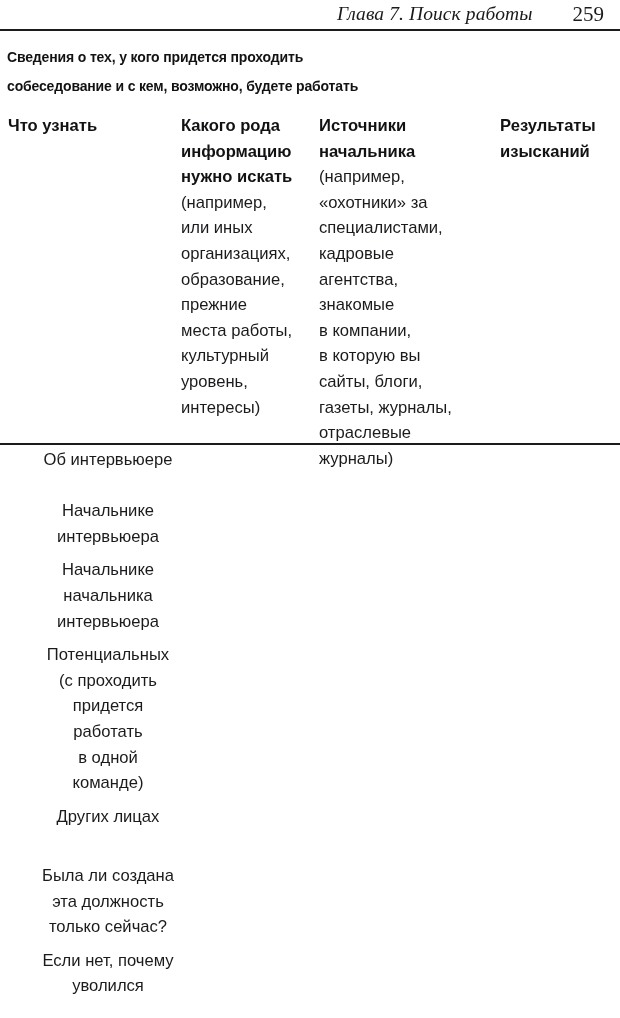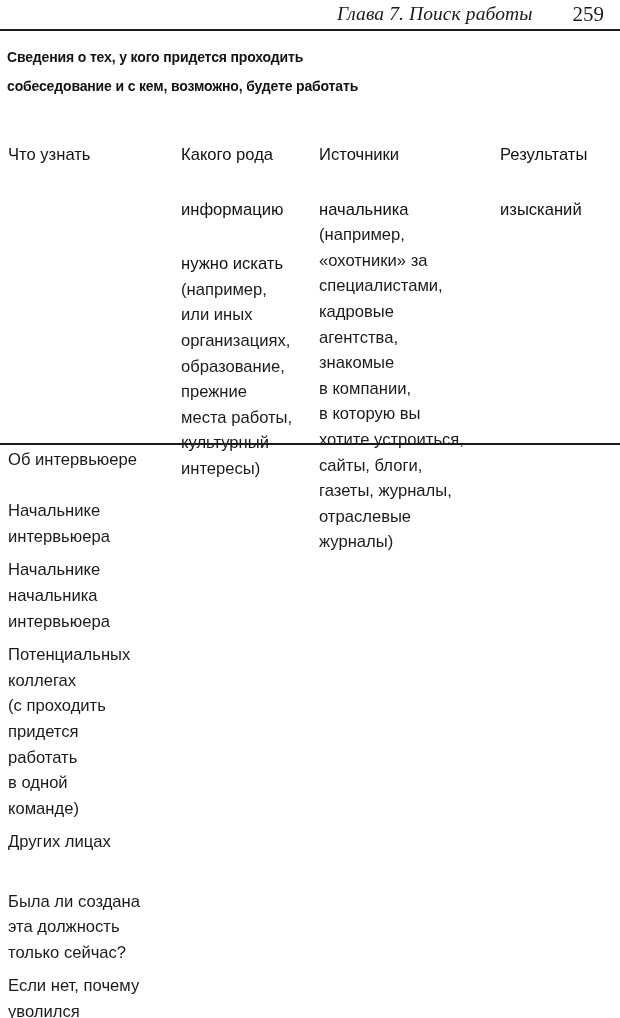--- a/index.html
+++ b/index.html
@@ -87,38 +87,38 @@
     height: 330px;
   }
   .col {
     position: absolute;
     top: 0;
     font-size: 16.6px;
     line-height: 25.6px;
     color: #1b1b1d;
   }
   .col .line { display: block; white-space: nowrap; }
-  .col .bold { font-weight: normal; color: #121214; margin-top: 29px; }
+  .col .bold { font-weight: bold; color: #121214; }
 
   .col-1 { left: 8px;   width: 160px; }
   .col-2 { left: 181px; width: 148px; }
   .col-3 { left: 319px; width: 182px; }
   .col-4 { left: 500px; width: 118px; }
 
   
   .lower-col {
     position: absolute;
     left: 8px;
     top: 447px;
     width: 200px;
     font-size: 16.6px;
     line-height: 25.6px;
     color: #1b1b1d;
   }
-  .lower-block { display: block; }
+  .lower-block { display: block; text-align: center; }
   .lower-block .line { display: block; white-space: nowrap; }
   .gap-small { height: 25.6px; }
   .gap-tiny  { height: 8px; }
 </style>
 </head>
 <body>
 
 <div class="page">
 
   <div class="running-head">
@@ -143,35 +143,35 @@
       <span class="line bold">Какого рода</span>
       <span class="line bold">информацию</span>
       <span class="line bold">нужно искать</span>
       <span class="line">(например,</span>
       <span class="line">или иных</span>
       <span class="line">организациях,</span>
       <span class="line">образование,</span>
       <span class="line">прежние</span>
       <span class="line">места работы,</span>
       <span class="line">культурный</span>
+      <span class="line">уровень,</span>
       <span class="line">интересы)</span>
     </div>
 
     <div class="col col-3">
       <span class="line bold">Источники</span>
       <span class="line bold">начальника</span>
       <span class="line">(например,</span>
       <span class="line">«охотники» за</span>
       <span class="line">специалистами,</span>
       <span class="line">кадровые</span>
       <span class="line">агентства,</span>
       <span class="line">знакомые</span>
       <span class="line">в компании,</span>
       <span class="line">в которую вы</span>
-      <span class="line">хотите устроиться,</span>
       <span class="line">сайты, блоги,</span>
       <span class="line">газеты, журналы,</span>
       <span class="line">отраслевые</span>
       <span class="line">журналы)</span>
     </div>
 
     <div class="col col-4">
       <span class="line bold">Результаты</span>
       <span class="line bold">изысканий</span>
     </div>
@@ -195,21 +195,20 @@
 
     <div class="lower-block">
       <span class="line">Начальнике</span>
       <span class="line">начальника</span>
       <span class="line">интервьюера</span>
     </div>
     <div class="gap-tiny"></div>
 
     <div class="lower-block">
       <span class="line">Потенциальных</span>
-      <span class="line">коллегах</span>
       <span class="line">(с проходить</span>
       <span class="line">придется</span>
       <span class="line">работать</span>
       <span class="line">в одной</span>
       <span class="line">команде)</span>
     </div>
     <div class="gap-tiny"></div>
 
     <div class="lower-block">
       <span class="line">Других лицах</span>

